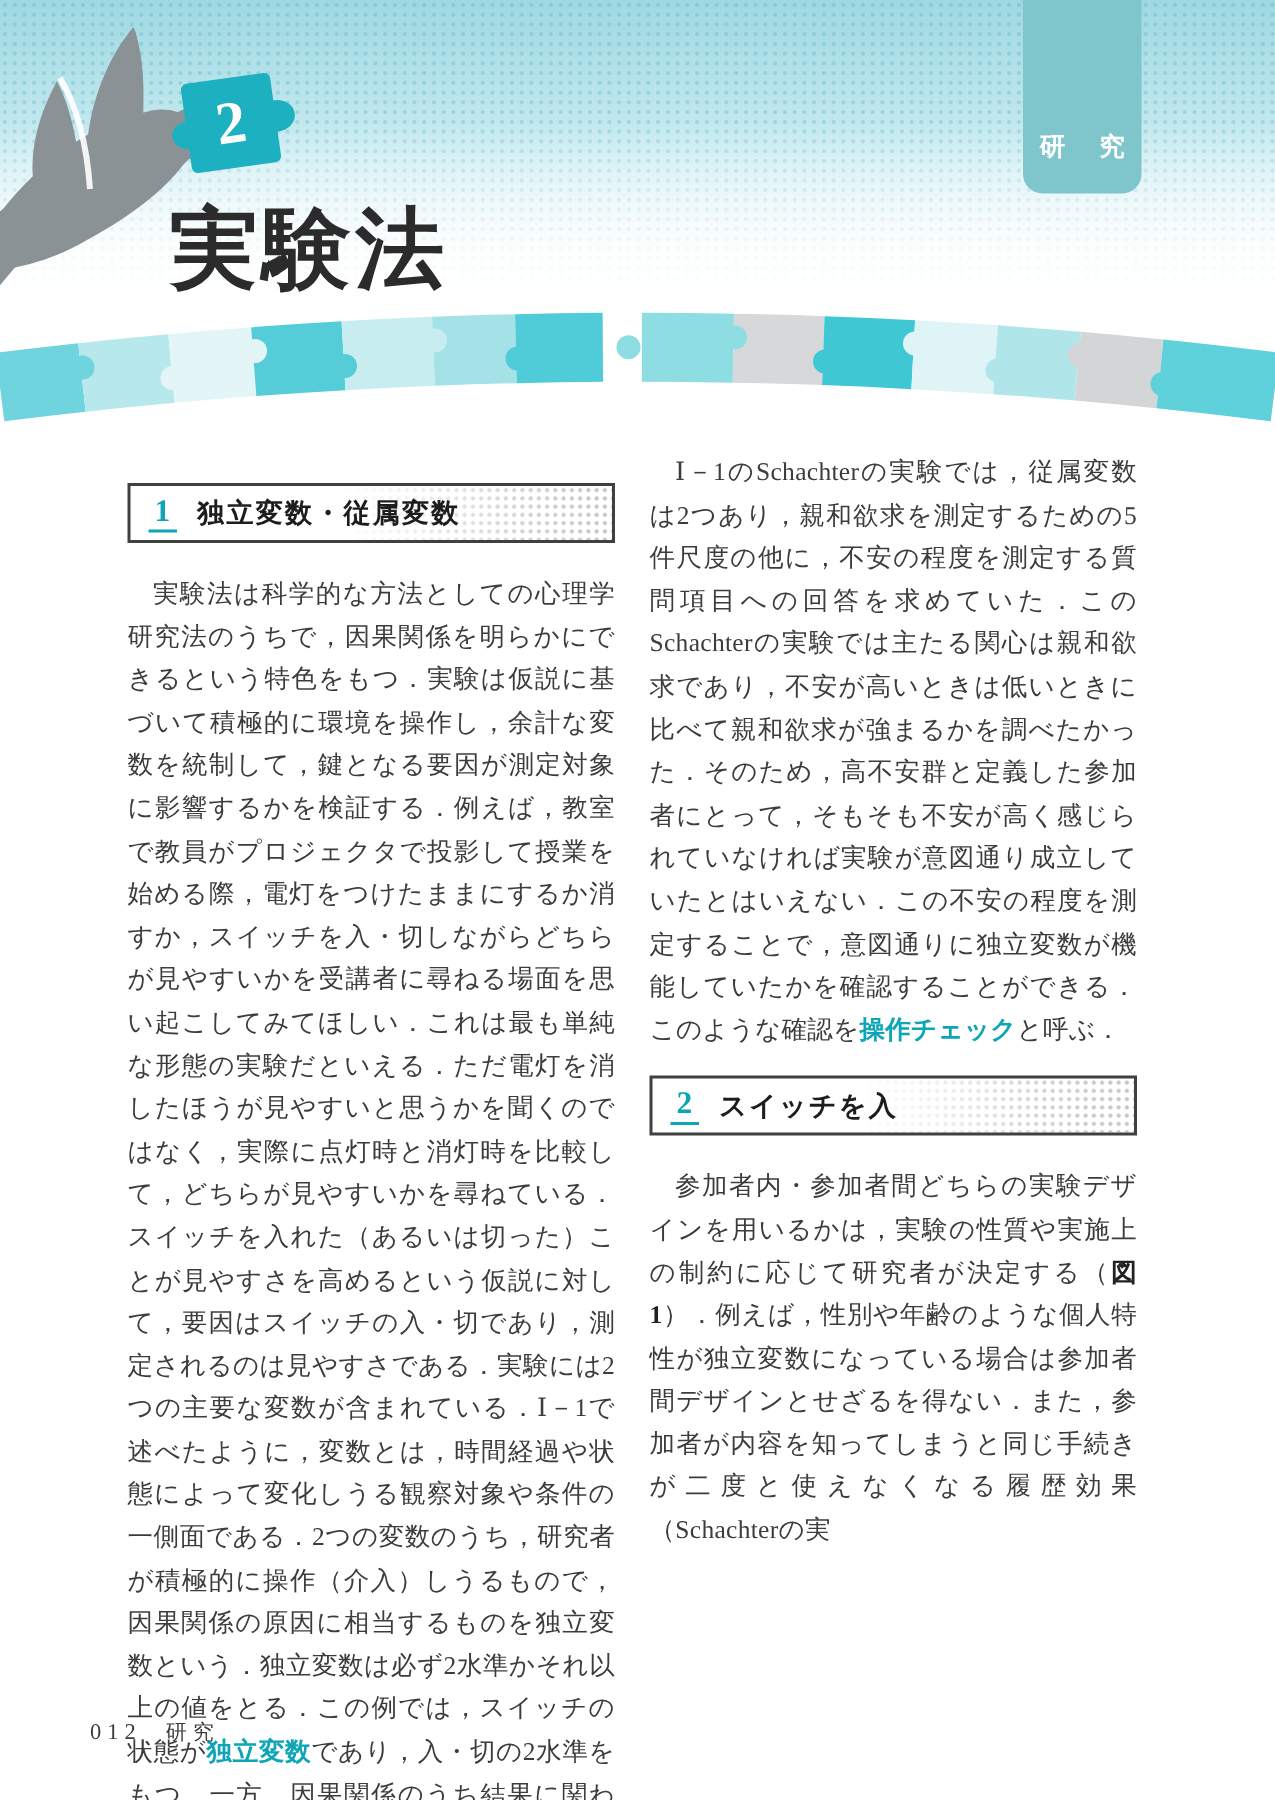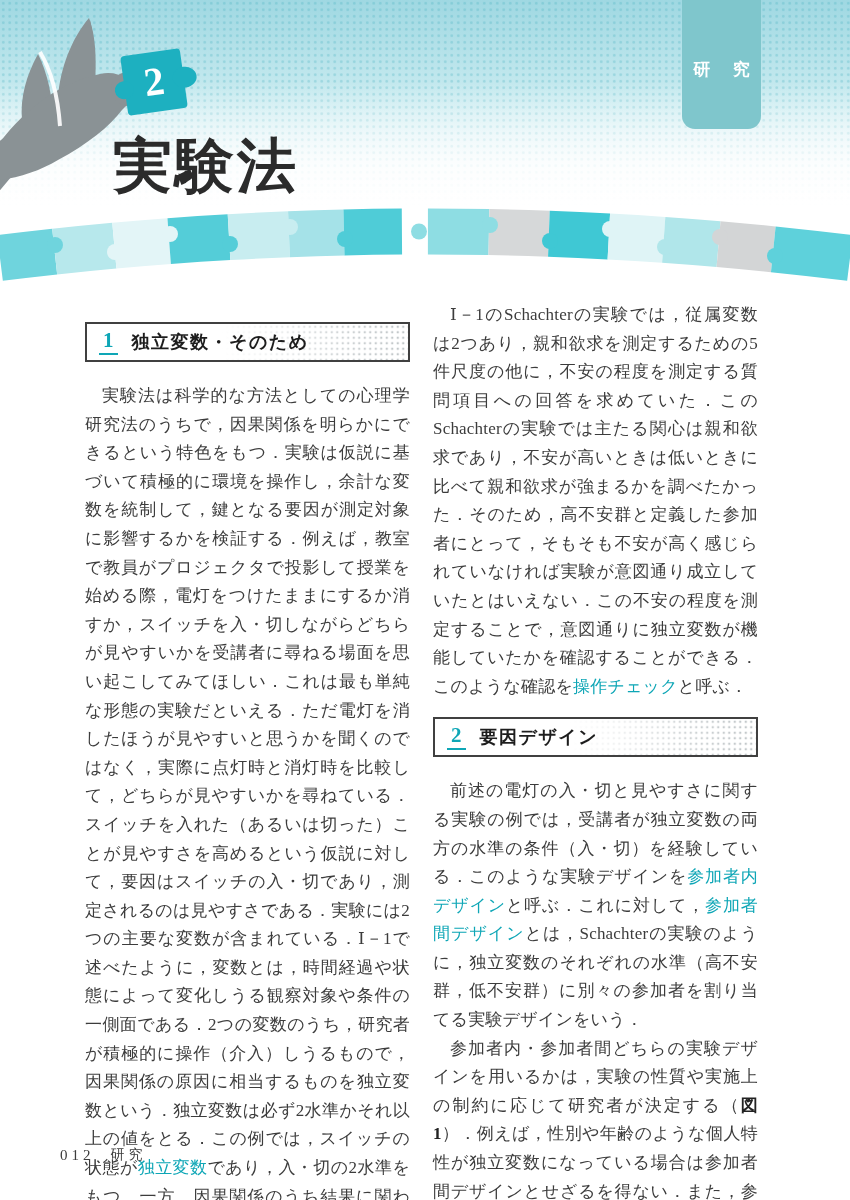--- a/index.html
+++ b/index.html
@@ -32,21 +32,21 @@
     font-size:40px;font-weight:bold;font-family:"Liberation Serif","DejaVu Serif",serif;
   }
   .chapter-title{
     position:absolute;left:113px;top:127px;font-size:59px;font-weight:bold;color:#2b2b2b;
     font-family:Liberation Serif, serif;letter-spacing:3px;
   }
   .corner-tab{
     position:absolute;left:682px;top:0;width:79px;height:129px;background:#7fc6cc;
     border-radius:0 0 13px 13px;color:#ffffff;
     font-family:"Liberation Sans","DejaVu Sans",sans-serif;font-size:17px;font-weight:bold;
-    display:flex;align-items:flex-end;justify-content:center;box-sizing:border-box;padding-bottom:48px;
+    display:flex;align-items:flex-end;justify-content:center;box-sizing:border-box;padding-bottom:20px;
     letter-spacing:9px;text-indent:9px;
   }
   .puzzle-band{position:absolute;left:0;top:200px;width:850px;height:100px;}
   
   .section-heading{
     height:40px;border:2px solid #404040;display:flex;align-items:center;
     padding:0 12px;box-sizing:border-box;margin:0 0 20px 0;
     background-image:
       linear-gradient(to right, #ffffff 0%, #ffffff 42%, rgba(255,255,255,.75) 58%, rgba(255,255,255,.25) 80%, rgba(255,255,255,0) 100%),
       radial-gradient(circle, rgba(150,160,164,.6) 1.2px, rgba(150,160,164,0) 1.5px);
@@ -63,21 +63,21 @@
   }
   
   .col{position:absolute;width:325px;}
   .col-left{left:85px;top:322px;}
   .col-right{left:433px;top:301px;}
   .para{
     margin:0;font-size:17px;line-height:28.6px;color:#3c3c3c;text-align:justify;
     text-justify:inter-ideograph;letter-spacing:.2px;
   }
   .para.indent{text-indent:1em;}
-  .kw{color:#0ea6b6;font-weight:normal;}
+  .kw{color:#0ea6b6;font-weight:bold;}
   .b{font-weight:bold;color:#222222;}
   .col-right .section-heading{margin-top:16px;margin-bottom:20px;}
   
   .footer{position:absolute;left:60px;top:1146px;color:#3c3c3c;display:flex;align-items:center;}
   .page-num{font-size:15px;letter-spacing:4px;}
   .footer-section{font-size:14px;margin-left:16px;letter-spacing:4px;}
 </style>
 </head>
 <body>
 
@@ -150,30 +150,29 @@
     <circle cx="610" cy="29" r="8" fill="#dff4f6"></circle>
     <circle cx="665" cy="47" r="8" fill="#b0e6ea"></circle>
     <circle cx="720" cy="37" r="8" fill="#d3d5d6"></circle>
     <circle cx="775" cy="56" r="8" fill="#5ed1db"></circle>
   </g>
 </svg>
 
 <div class="col col-left">
     <div class="section-heading">
       <span class="h-num">1</span>
-      <span class="h-title">独立変数・そのため</span>
+      <span class="h-title">独立変数・従属変数</span>
     </div>
     <p class="para indent"><span>実験法は科学的な方法としての心理学研究法のうちで，因果関係を明らかにできるという特色をもつ．実験は仮説に基づいて積極的に環境を操作し，余計な変数を統制して，鍵となる要因が測定対象に影響するかを検証する．例えば，教室で教員がプロジェクタで投影して授業を始める際，電灯をつけたままにするか消すか，スイッチを入・切しながらどちらが見やすいかを受講者に尋ねる場面を思い起こしてみてほしい．これは最も単純な形態の実験だといえる．ただ電灯を消したほうが見やすいと思うかを聞くのではなく，実際に点灯時と消灯時を比較して，どちらが見やすいかを尋ねている．スイッチを入れた（あるいは切った）ことが見やすさを高めるという仮説に対して，要因はスイッチの入・切であり，測定されるのは見やすさである．実験には2つの主要な変数が含まれている．Ⅰ－1で述べたように，変数とは，時間経過や状態によって変化しうる観察対象や条件の一側面である．2つの変数のうち，研究者が積極的に操作（介入）しうるもので，因果関係の原因に相当するものを独立変数という．独立変数は必ず2水準かそれ以上の値をとる．この例では，スイッチの状態が</span><span class="kw">独立変数</span><span>であり，入・切の2水準をもつ．一方，因果関係のうち結果に関わるものは</span></p>
   </div>
 <div class="col col-right">
     <p class="para indent"><span>Ⅰ－1のSchachterの実験では，従属変数は2つあり，親和欲求を測定するための5件尺度の他に，不安の程度を測定する質問項目への回答を求めていた．このSchachterの実験では主たる関心は親和欲求であり，不安が高いときは低いときに比べて親和欲求が強まるかを調べたかった．そのため，高不安群と定義した参加者にとって，そもそも不安が高く感じられていなければ実験が意図通り成立していたとはいえない．この不安の程度を測定することで，意図通りに独立変数が機能していたかを確認することができる．このような確認を</span><span class="kw">操作チェック</span><span>と呼ぶ．</span></p>
     <div class="section-heading">
       <span class="h-num">2</span>
-      <span class="h-title">要因デザイン</span>
+      <span class="h-title">スイッチを入</span>
     </div>
-    <p class="para indent"><span>前述の電灯の入・切と見やすさに関する実験の例では，受講者が独立変数の両方の水準の条件（入・切）を経験している．このような実験デザインを</span><span class="kw">参加者内デザイン</span><span>と呼ぶ．これに対して，</span><span class="kw">参加者間デザイン</span><span>とは，Schachterの実験のように，独立変数のそれぞれの水準（高不安群，低不安群）に別々の参加者を割り当てる実験デザインをいう．</span></p>
     <p class="para indent"><span>参加者内・参加者間どちらの実験デザインを用いるかは，実験の性質や実施上の制約に応じて研究者が決定する（</span><span class="b">図1</span><span>）．例えば，性別や年齢のような個人特性が独立変数になっている場合は参加者間デザインとせざるを得ない．また，参加者が内容を知ってしまうと同じ手続きが二度と使えなくなる履歴効果（Schachterの実</span></p>
   </div>
 
 <div class="footer">
   <span class="page-num">012</span>
   <span class="footer-section">研究</span>
 </div>
 
 </body></html>

